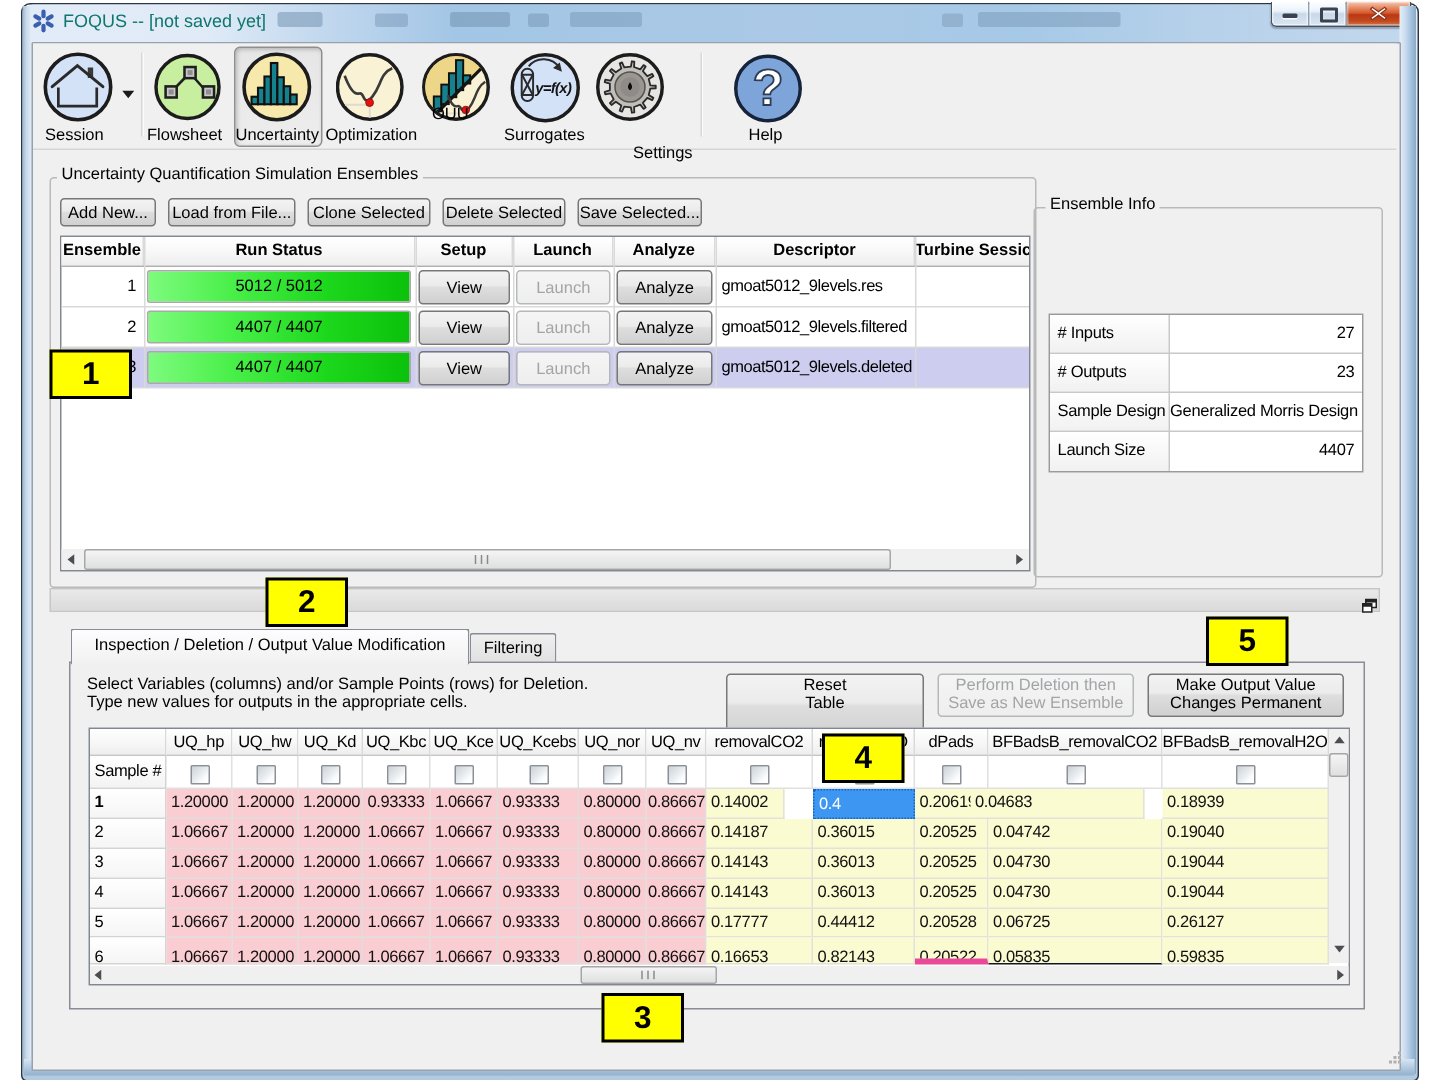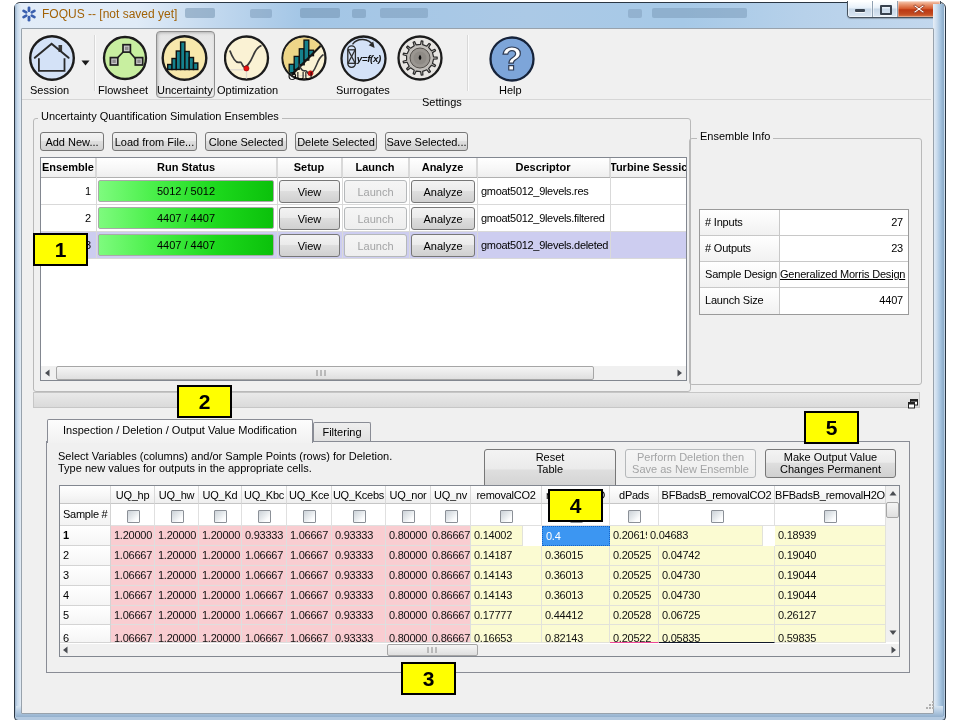--- a/index.html
+++ b/index.html
@@ -30,21 +30,21 @@
 <svg class="abs" style="left:21px;top:6px" width="16" height="16">
   <g stroke="#3a5fae" stroke-width="2.8" stroke-linecap="round">
     <line x1="8" y1="1.8" x2="8" y2="4.8"></line>
     <line x1="13.4" y1="4.9" x2="10.8" y2="6.4"></line>
     <line x1="13.4" y1="11.1" x2="10.8" y2="9.6"></line>
     <line x1="8" y1="14.2" x2="8" y2="11.2"></line>
     <line x1="2.6" y1="11.1" x2="5.2" y2="9.6"></line>
     <line x1="2.6" y1="4.9" x2="5.2" y2="6.4"></line>
   </g>
 </svg>
-<div class="abs" style="left:42px;top:7px;font-size:12px;color:#a16207;">FOQUS -- [not saved yet]</div>
+<div class="abs" style="left:42px;top:7px;font-size:12px;color:#0f766e;">FOQUS -- [not saved yet]</div>
 
 <div class="abs" style="left:185px;top:8px;width:30px;height:10px;background:#6d8dac;opacity:.5;border-radius:2px;"></div>
 <div class="abs" style="left:250px;top:9px;width:22px;height:9px;background:#7493b2;opacity:.45;border-radius:2px;"></div>
 <div class="abs" style="left:300px;top:8px;width:40px;height:10px;background:#6d8dac;opacity:.5;border-radius:2px;"></div>
 <div class="abs" style="left:352px;top:9px;width:14px;height:9px;background:#7493b2;opacity:.5;border-radius:2px;"></div>
 <div class="abs" style="left:380px;top:8px;width:48px;height:10px;background:#7493b2;opacity:.45;border-radius:2px;"></div>
 <div class="abs" style="left:628px;top:9px;width:14px;height:9px;background:#7e9cba;opacity:.5;border-radius:2px;"></div>
 <div class="abs" style="left:652px;top:8px;width:95px;height:10px;background:#7897b6;opacity:.5;border-radius:2px;"></div>
 
 <div class="abs" style="left:847px;top:1px;width:92px;height:16px;border:1px solid #46525e;border-top:none;border-radius:0 0 4px 4px;overflow:hidden;display:flex;box-shadow:0 1px 1px rgba(0,0,0,.25);">
@@ -258,21 +258,21 @@
   </svg>
 
 <div class="gbox" style="left:689px;top:138px;width:231px;height:245px;"></div>
 <div class="gtitle" style="left:697px;top:130px;">Ensemble Info</div>
 <div class="abs" style="left:699px;top:209px;width:210px;height:106px;background:#ffffff;border:1px solid #9a9a9a;box-sizing:border-box;"></div>
 <div class="icell" style="left:700px;top:210px;width:80px;height:26px;line-height:25px;background:linear-gradient(180deg,#ffffff,#f1f1f1);padding-left:5px;"># Inputs</div>
 <div class="icell" style="left:780px;top:210px;width:128px;height:26px;line-height:25px;text-align:right;padding-right:5px;border-right:none;">27</div>
 <div class="icell" style="left:700px;top:236px;width:80px;height:26px;line-height:25px;background:linear-gradient(180deg,#ffffff,#f1f1f1);padding-left:5px;"># Outputs</div>
 <div class="icell" style="left:780px;top:236px;width:128px;height:26px;line-height:25px;text-align:right;padding-right:5px;border-right:none;">23</div>
 <div class="icell" style="left:700px;top:262px;width:80px;height:26px;line-height:25px;background:linear-gradient(180deg,#ffffff,#f1f1f1);padding-left:5px;">Sample Design</div>
-<div class="icell" style="left:780px;top:262px;width:128px;height:26px;line-height:25px;text-align:right;padding-right:5px;border-right:none;white-space:nowrap;text-decoration:underline;">Generalized Morris Design</div>
+<div class="icell" style="left:780px;top:262px;width:128px;height:26px;line-height:25px;text-align:right;padding-right:5px;border-right:none;white-space:nowrap;">Generalized Morris Design</div>
 <div class="icell" style="left:700px;top:288px;width:80px;height:26px;line-height:25px;background:linear-gradient(180deg,#ffffff,#f1f1f1);padding-left:5px;border-bottom:none;">Launch Size</div>
 <div class="icell" style="left:780px;top:288px;width:128px;height:26px;line-height:25px;text-align:right;padding-right:5px;border-right:none;border-bottom:none;">4407</div>
 
 <div class="abs" style="left:33px;top:392px;width:887px;height:16px;box-sizing:border-box;background:linear-gradient(180deg,#e9e9e9,#dadada);border:1px solid #c6c6c6;"></div>
 <svg class="abs" style="left:908px;top:399px" width="10" height="10" viewBox="0 0 10 10">
   <rect x="2.5" y="0.5" width="7" height="5.5" fill="#ffffff" stroke="#222" stroke-width="1"></rect>
   <rect x="2.5" y="0.5" width="7" height="2.2" fill="#222"></rect>
   <rect x="0.5" y="3.5" width="6" height="5.5" fill="#ffffff" stroke="#222" stroke-width="1"></rect>
   <rect x="0.5" y="3.5" width="6" height="2" fill="#222"></rect>
 </svg>
@@ -402,21 +402,21 @@
 <div class="abs" style="left:51px;top:139px;width:44px;height:18px;box-sizing:border-box;border-right:1px solid #dedede;border-bottom:1px solid #dedede;background:#f9cdd1;font-size:11px;line-height:26px;padding-left:3px;color:#111;">1.06667</div>
 <div class="abs" style="left:95px;top:139px;width:44px;height:18px;box-sizing:border-box;border-right:1px solid #dedede;border-bottom:1px solid #dedede;background:#f9cdd1;font-size:11px;line-height:26px;padding-left:3px;color:#111;">1.20000</div>
 <div class="abs" style="left:139px;top:139px;width:43px;height:18px;box-sizing:border-box;border-right:1px solid #dedede;border-bottom:1px solid #dedede;background:#f9cdd1;font-size:11px;line-height:26px;padding-left:3px;color:#111;">1.20000</div>
 <div class="abs" style="left:182px;top:139px;width:45px;height:18px;box-sizing:border-box;border-right:1px solid #dedede;border-bottom:1px solid #dedede;background:#f9cdd1;font-size:11px;line-height:26px;padding-left:3px;color:#111;">1.06667</div>
 <div class="abs" style="left:227px;top:139px;width:45px;height:18px;box-sizing:border-box;border-right:1px solid #dedede;border-bottom:1px solid #dedede;background:#f9cdd1;font-size:11px;line-height:26px;padding-left:3px;color:#111;">1.06667</div>
 <div class="abs" style="left:272px;top:139px;width:54px;height:18px;box-sizing:border-box;border-right:1px solid #dedede;border-bottom:1px solid #dedede;background:#f9cdd1;font-size:11px;line-height:26px;padding-left:3px;color:#111;">0.93333</div>
 <div class="abs" style="left:326px;top:139px;width:45px;height:18px;box-sizing:border-box;border-right:1px solid #dedede;border-bottom:1px solid #dedede;background:#f9cdd1;font-size:11px;line-height:26px;padding-left:3px;color:#111;">0.80000</div>
 <div class="abs" style="left:371px;top:139px;width:40px;height:18px;box-sizing:border-box;border-right:1px solid #dedede;border-bottom:1px solid #dedede;background:#f9cdd1;font-size:11px;line-height:26px;padding-left:1px;color:#111;">0.86667</div>
 <div class="abs" style="left:411px;top:139px;width:71px;height:18px;box-sizing:border-box;border-right:1px solid #e2e2da;border-bottom:1px solid #e2e2da;background:#fbfbd2;font-size:11px;line-height:26px;padding-left:3px;color:#111;">0.16653</div>
 <div class="abs" style="left:482px;top:139px;width:68px;height:18px;box-sizing:border-box;border-right:1px solid #e2e2da;border-bottom:1px solid #e2e2da;background:#fbfbd2;font-size:11px;line-height:26px;padding-left:3px;color:#111;">0.82143</div>
-<div class="abs" style="left:550px;top:139px;width:49px;height:18px;box-sizing:border-box;border-right:1px solid #e2e2da;border-bottom:1px solid #ec4899;background:#fbfbd2;font-size:11px;line-height:26px;padding-left:3px;color:#111;">0.20522</div>
+<div class="abs" style="left:550px;top:139px;width:49px;height:18px;box-sizing:border-box;border-right:1px solid #e2e2da;border-bottom:4px solid #ec4899;background:#fbfbd2;font-size:11px;line-height:26px;padding-left:3px;color:#111;">0.20522</div>
 <div class="abs" style="left:599px;top:139px;width:116px;height:18px;box-sizing:border-box;border-right:1px solid #e2e2da;border-bottom:1px solid #0f172a;background:#fbfbd2;font-size:11px;line-height:26px;padding-left:3px;color:#111;">0.05835</div>
 <div class="abs" style="left:715px;top:139px;width:111px;height:18px;box-sizing:border-box;border-right:1px solid #e2e2da;border-bottom:1px solid #e2e2da;background:#fbfbd2;font-size:11px;line-height:26px;padding-left:3px;color:#111;">0.59835</div>
 </div>
 <div class="abs" style="left:886px;top:486px;width:13px;height:156px;background:#f0f0f0;z-index:3;"></div>
 <svg class="abs" style="left:889px;top:490px;z-index:4" width="8" height="6">
     <path d="M0.5 5.5 L4 1 L7.5 5.5 Z" fill="#4a4d52"></path>
   </svg>
 <div class="sthumb" style="left:886px;top:502px;width:13px;height:16px;z-index:4;"></div>
 <svg class="abs" style="left:889px;top:630px;z-index:4" width="8" height="6">
     <path d="M0.5 0.5 L4 5 L7.5 0.5 Z" fill="#4a4d52"></path>

